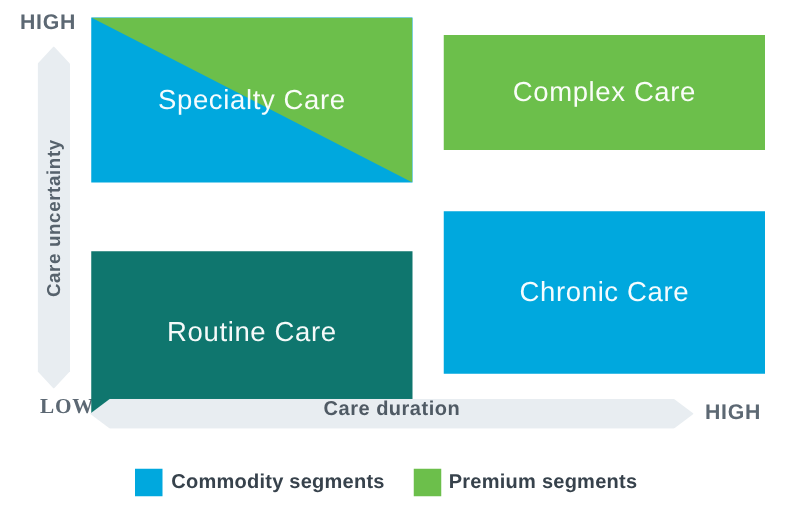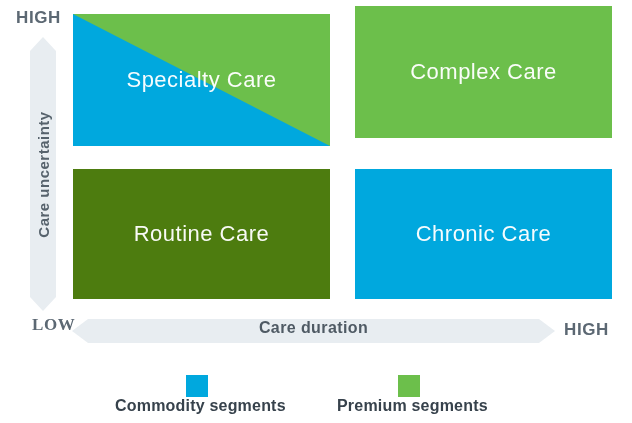--- a/index.html
+++ b/index.html
@@ -36,29 +36,29 @@
     font-size:16px;font-weight:700;color:#4f5a64;letter-spacing:.4px;
   }
   .quad{
     position:absolute;display:flex;align-items:center;justify-content:center;
   }
   .quad .q-label{
     position:relative;z-index:2;color:rgba(255,255,255,.96);
     font-size:22px;font-weight:400;letter-spacing:.5px;
   }
   .q1{left:73px;top:14px;width:257px;height:132px;}
-  .q2{left:355px;top:6px;width:257px;height:132px;}
+  .q2{left:355px;top:28px;width:257px;height:92px;}
   .q3{left:73px;top:169px;width:257px;height:130px;}
   .q4{left:355px;top:169px;width:257px;height:130px;}
   .diag-overlay{
     position:absolute;left:0;top:0;width:100%;height:100%;z-index:1;
     clip-path:polygon(0 0,100% 0,100% 100%);
   }
   .legend{position:absolute;left:0;top:375px;width:632px;height:22px;}
-  .legend-item{position:absolute;display:flex;align-items:center;height:22px;flex-direction:column;}
+  .legend-item{position:absolute;display:flex;align-items:center;height:22px;}
   .legend-item .swatch{width:22px;height:22px;flex:0 0 auto;}
   .legend-item .l-label{
     font-size:16px;font-weight:600;color:#37424c;letter-spacing:.2px;white-space:nowrap;
   }
   .li-1{left:108px;} .li-1 .l-label{margin-left:7px;}
   .li-2{left:331px;} .li-2 .l-label{margin-left:6px;}
 </style>
 </head>
 <body>
 
@@ -76,21 +76,21 @@
 
   <div class="quad q1" style="background-color: rgb(0, 168, 222);">
     <div class="diag-overlay" style="background-color: rgb(108, 191, 75);"></div>
     <span class="q-label">Specialty Care</span>
   </div>
 
   <div class="quad q2" style="background-color: rgb(108, 191, 75);">
     <span class="q-label">Complex Care</span>
   </div>
 
-  <div class="quad q3" style="background-color: #4d7c0f;">
+  <div class="quad q3" style="background-color: #0f766e; margin-top: 32px;">
     <span class="q-label">Routine Care</span>
   </div>
 
   <div class="quad q4" style="background-color: rgb(0, 168, 222);">
     <span class="q-label">Chronic Care</span>
   </div>
 
   <div class="ribbon h" style="background-color: rgb(232, 237, 241);"></div>
 
   <div class="x-title-wrap">

